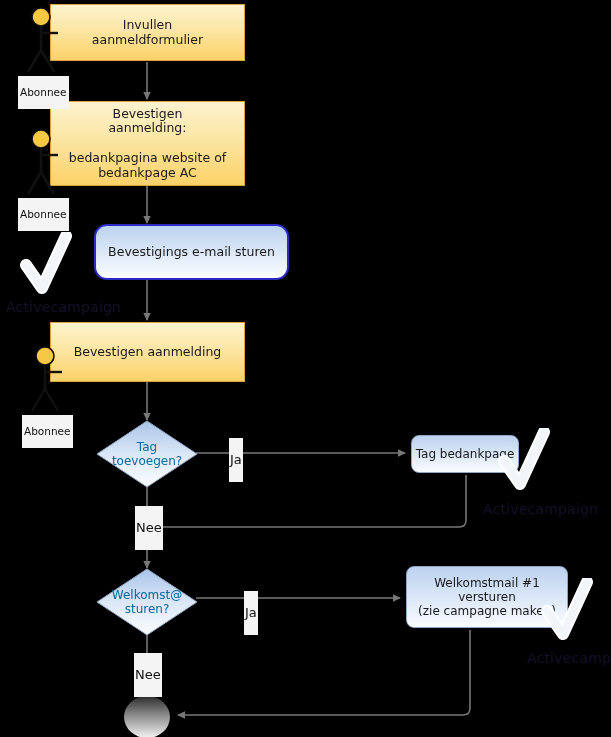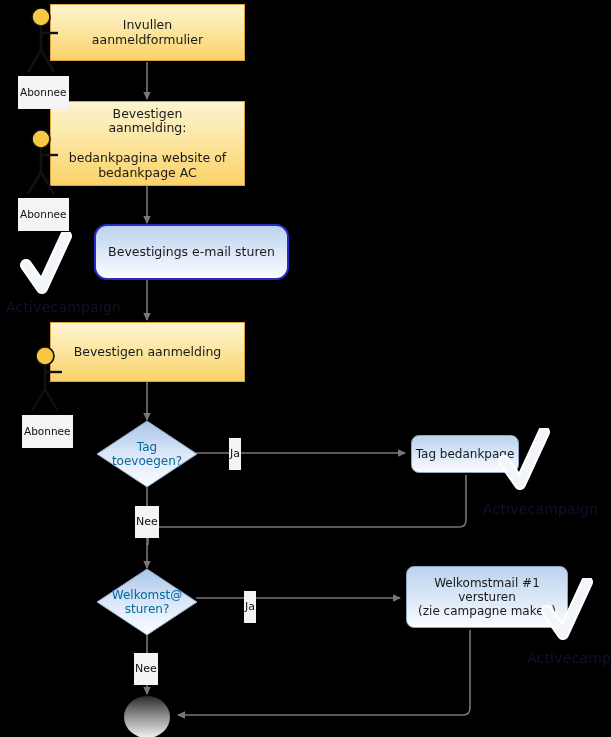--- a/index.html
+++ b/index.html
@@ -27,22 +27,22 @@
   .diamond-wrap{position:absolute;}
   .diamond-wrap .dshape{position:absolute;inset:0;}
   .diamond-wrap .dlabel{position:absolute;inset:0;display:flex;align-items:center;
         justify-content:center;text-align:center;font-size:12px;color:#0369a1;
         line-height:1.2;white-space:pre-line;}
 
   .endnode{position:absolute;border-radius:50%;
     background:linear-gradient(to bottom,#2b2b2b 0%,#8a8a8a 45%,#f2f2f2 100%);}
 
   
-  .elabel{position:absolute;background:#f4f4f4;color:#111;font-size:11px;
-          padding:10px 1px;line-height:12px;border:0;white-space:nowrap;}
+  .elabel{position:absolute;background:#f4f4f4;color:#111;font-size:13px;
+          padding:16px 1px;line-height:12px;border:0;white-space:nowrap;}
 
   
   .actor{position:absolute;}
   .actor .alabel{position:absolute;background:#f4f4f4;color:#111;font-size:10.5px;
           line-height:13px;padding:10px 2px;white-space:nowrap;}
 
   
   .annot{position:absolute;color:#14102a;font-size:14px;white-space:nowrap;
          letter-spacing:.2px;}
 

